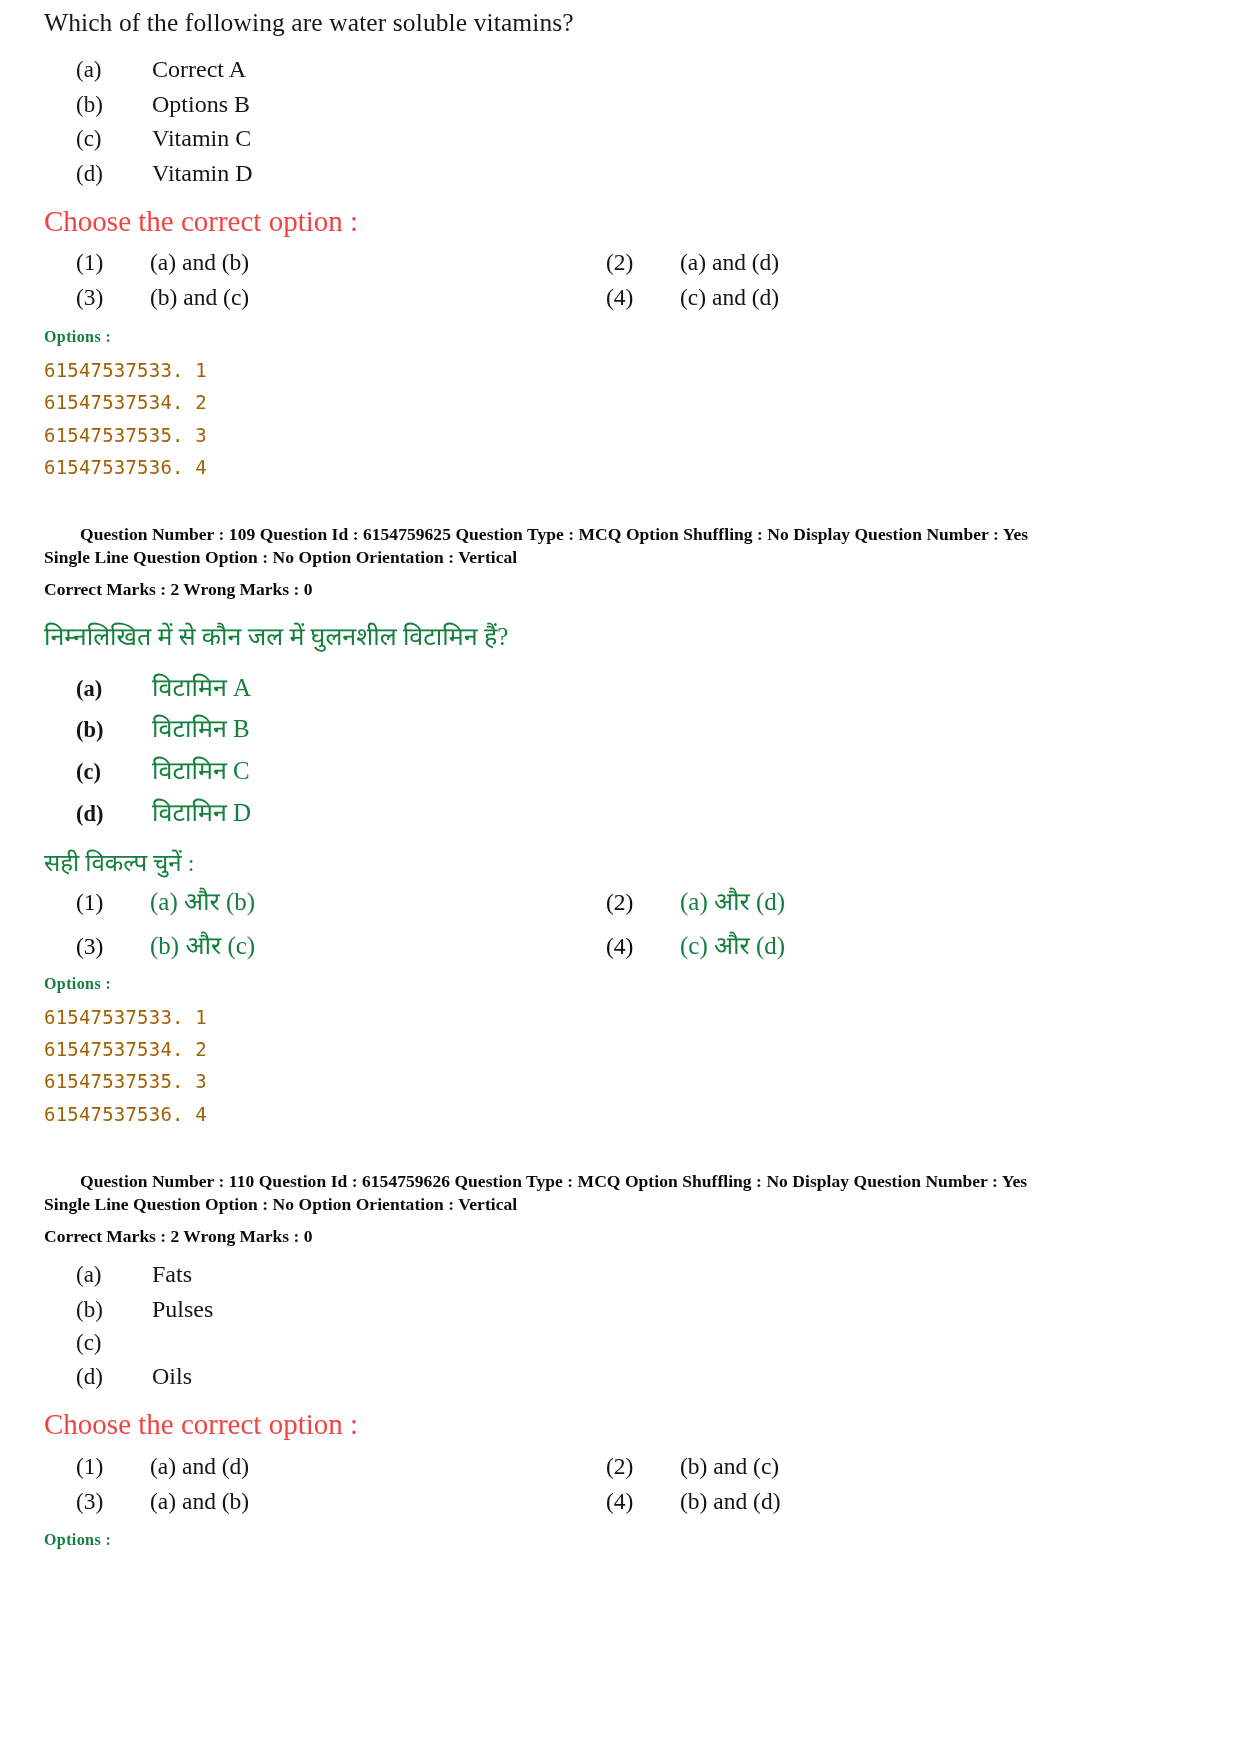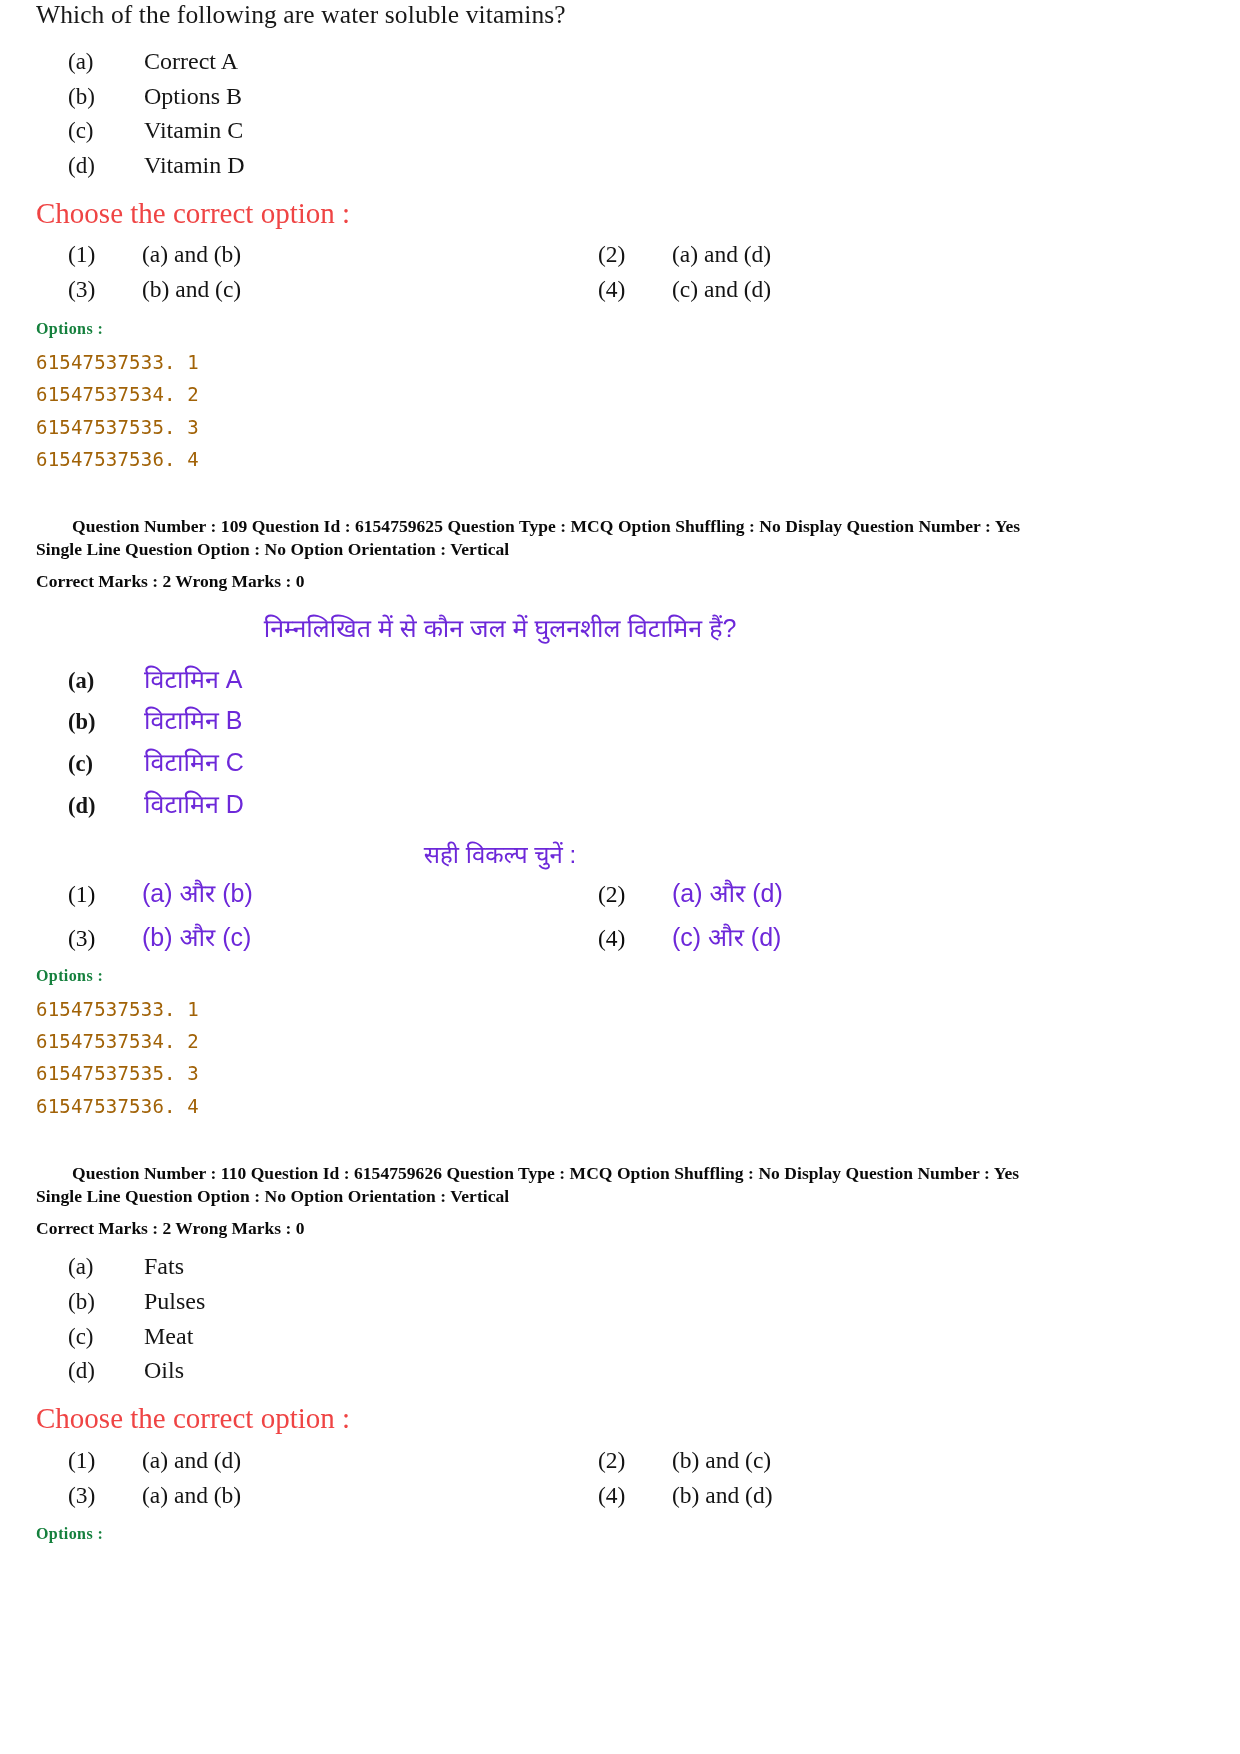--- a/index.html
+++ b/index.html
@@ -12,21 +12,21 @@
     height: 1754px;
     position: relative;
     font-family: "Liberation Serif", "DejaVu Serif", serif;
     color: #0b0b0b;
     overflow: hidden;
   }
   .page {
     position: relative;
     width: 1000px;
     height: 1754px;
-    padding: 0;
+    padding: 8px;
     box-sizing: border-box;
   }
 
   
   .qblock {
     padding: 0 36px 0 36px;
   }
 
   .stem {
     font-family: "Liberation Serif", "DejaVu Serif", serif;
@@ -123,25 +123,24 @@
     font-weight: bold;
     font-size: 17.5px;
     line-height: 1.30;
     color: #0a0a0a;
     margin-top: 9px;
     white-space: nowrap;
   }
 
   
   .hi {
-    font-family: Liberation Sans, sans-serif;
+    font-family: Liberation Serif, serif;
     font-size: 25px;
     line-height: 1.25;
-    color: #6d28d9;
-    text-align: center;
+    color: #15803d;
   }
   .hi-stem {
     margin: 20px 0 16px 0;
     font-size: 25px;
   }
   .hi-row {
     display: flex;
     align-items: baseline;
     font-size: 24px;
     line-height: 1.85;
@@ -303,21 +302,20 @@
       <li class="opt-row">
         <span class="lbl">(a)</span>
         <span class="txt">Fats</span>
       </li>
       <li class="opt-row">
         <span class="lbl">(b)</span>
         <span class="txt">Pulses</span>
       </li>
       <li class="opt-row">
         <span class="lbl">(c)</span>
-        <span class="txt">Meat</span>
       </li>
       <li class="opt-row">
         <span class="lbl">(d)</span>
         <span class="txt">Oils</span>
       </li>
     </ul>
 
     <p class="choose">Choose the correct option :</p>
 
     <div class="choice-grid">

